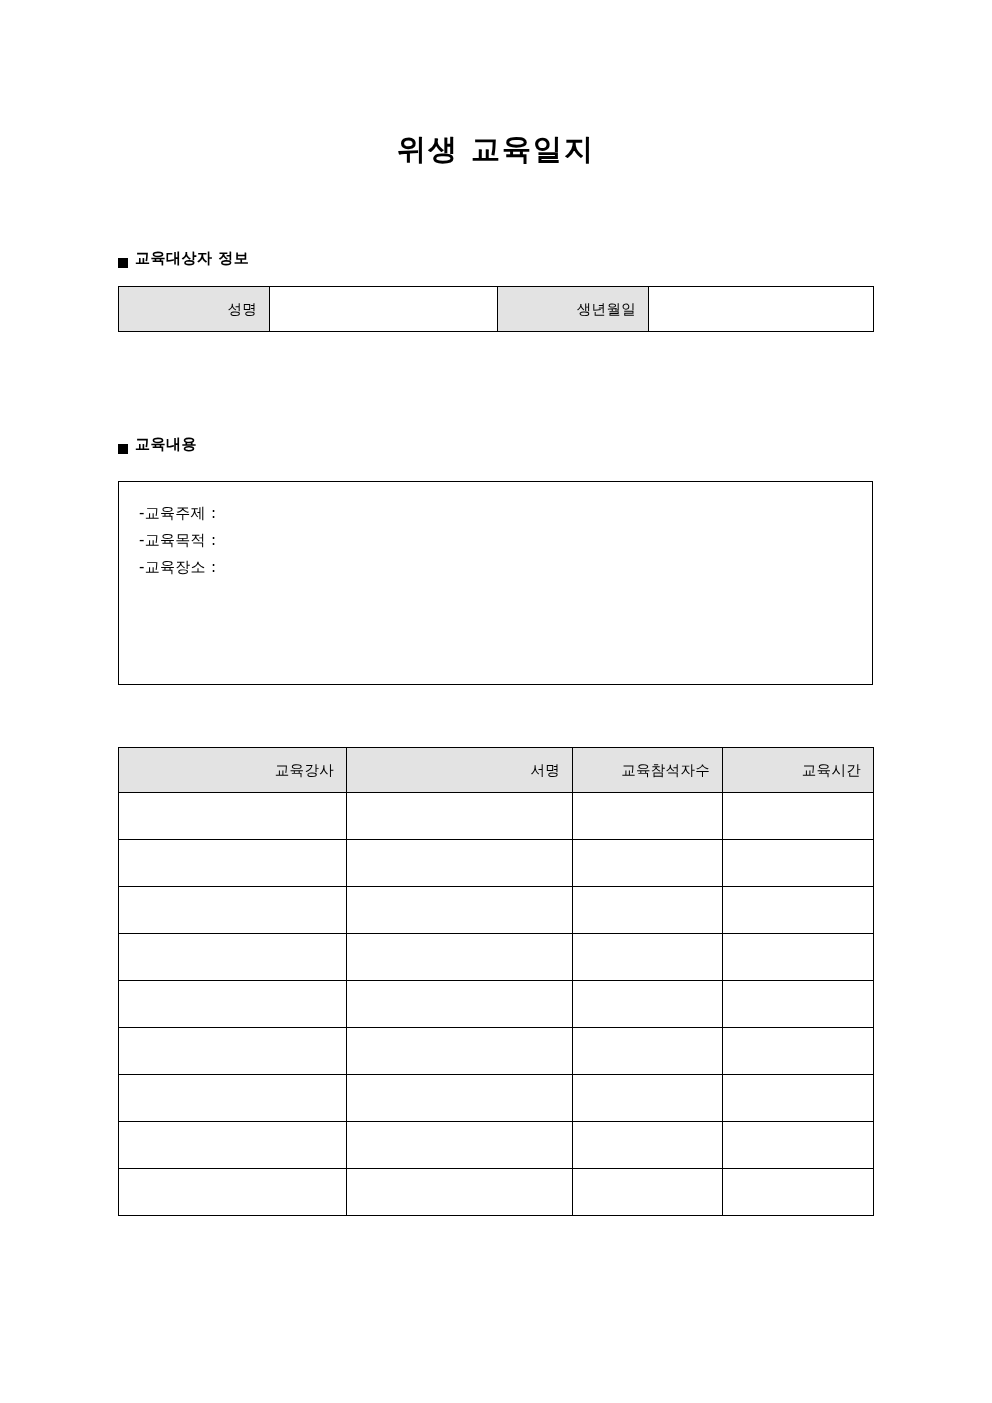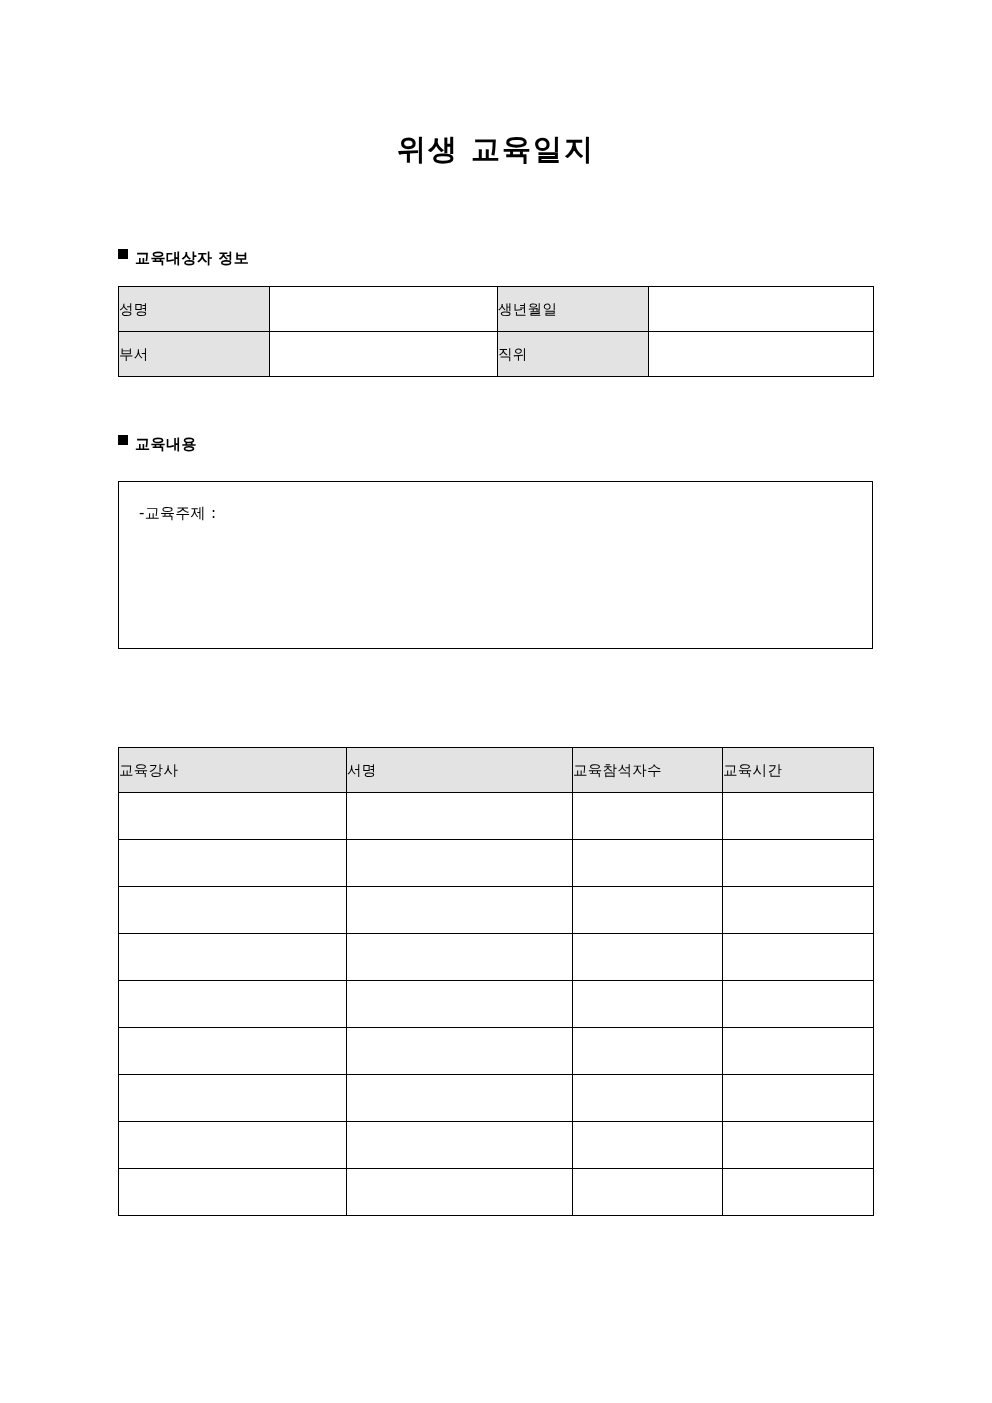--- a/index.html
+++ b/index.html
@@ -38,21 +38,21 @@
 
   
   .section-heading {
     position: absolute;
     left: 118px;
     font-size: 15px;
     font-weight: bold;
     letter-spacing: 0.5px;
     white-space: nowrap;
     display: flex;
-    align-items: flex-start;
+    align-items: flex-end;
     gap: 7px;
   }
   .bullet-square {
     display: inline-block;
     width: 10px;
     height: 10px;
     background: #000000;
     flex: 0 0 auto;
   }
   #heading-target  { top: 249px; }
@@ -61,24 +61,24 @@
   
   table.form-table {
     position: absolute;
     border-collapse: collapse;
     table-layout: fixed;
     background: #ffffff;
   }
   table.form-table td,
   table.form-table th {
     border: 1.3px solid #000000;
-    padding: 0;
+    padding: 12px;
     font-size: 14.5px;
     font-weight: normal;
-    text-align: left;
+    text-align: right;
     vertical-align: middle;
     letter-spacing: 0.3px;
   }
   .cell-shaded {
     background: #e3e3e3;
   }
   .cell-blank {
     background: #ffffff;
   }
 
@@ -93,21 +93,21 @@
   #table-trainee-info col.c2 { width: 228px; }
   #table-trainee-info col.c3 { width: 151px; }
   #table-trainee-info col.c4 { width: 225px; }
 
   
   #content-box {
     position: absolute;
     left: 118px;
     top: 481px;
     width: 755px;
-    height: 168px;
+    height: 204px;
     border: 1.3px solid #000000;
     box-sizing: border-box;
     background: #ffffff;
   }
   #content-lines {
     margin: 0;
     padding: 18px 0 0 20px;
     list-style: none;
   }
   #content-lines li {
@@ -149,37 +149,33 @@
         <col class="c3">
         <col class="c4">
     </colgroup>
     <tbody>
       <tr>
         <td class="cell-shaded">성명</td>
         <td class="cell-blank"></td>
         <td class="cell-shaded">생년월일</td>
         <td class="cell-blank"></td>
       </tr>
-      <tr>
-        <td class="cell-shaded">부서</td>
-        <td class="cell-blank"></td>
-        <td class="cell-shaded">직위</td>
-        <td class="cell-blank"></td>
-      </tr>
     </tbody>
   </table>
 
   <div class="section-heading" id="heading-content">
     <span class="bullet-square"></span>
     <span>교육내용</span>
   </div>
 
   <div id="content-box">
     <ul id="content-lines">
       <li>-교육주제 :</li>
+      <li>-교육목적 :</li>
+      <li>-교육장소 :</li>
     </ul>
   </div>
 
   <table class="form-table" id="table-instructor-log">
     <colgroup>
       <col class="c1">
         <col class="c2">
         <col class="c3">
         <col class="c4">
     </colgroup>

